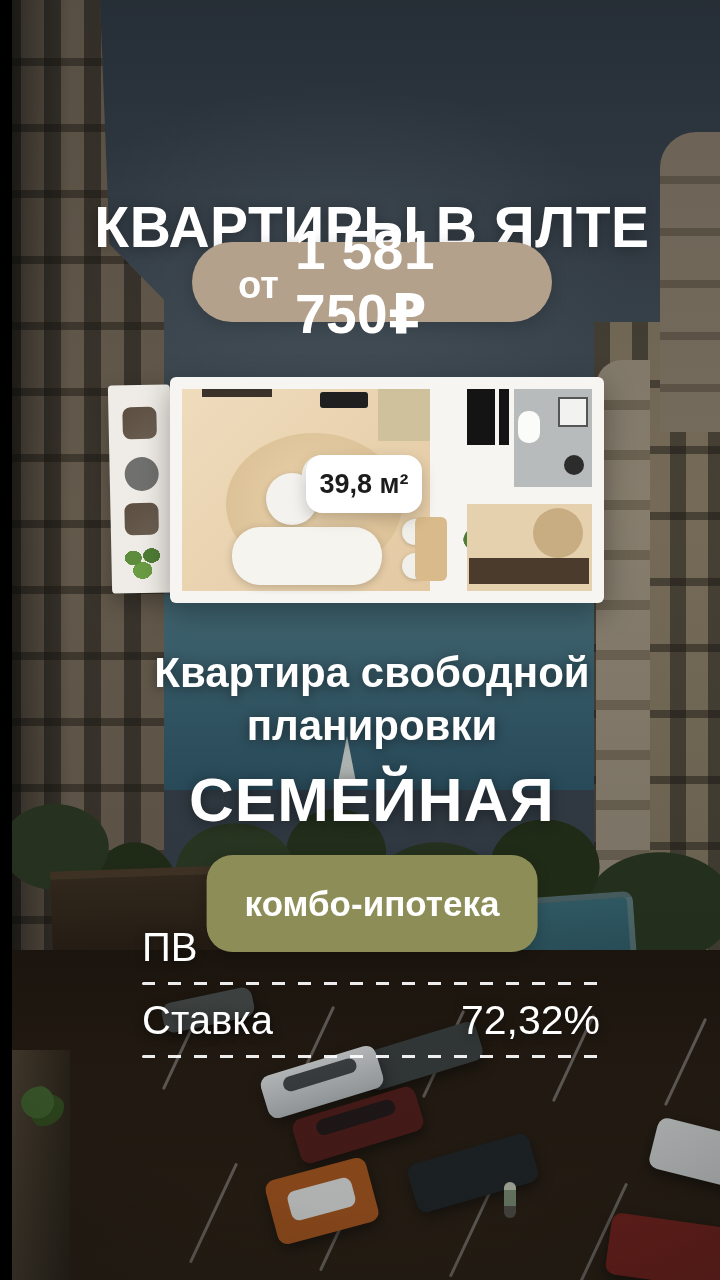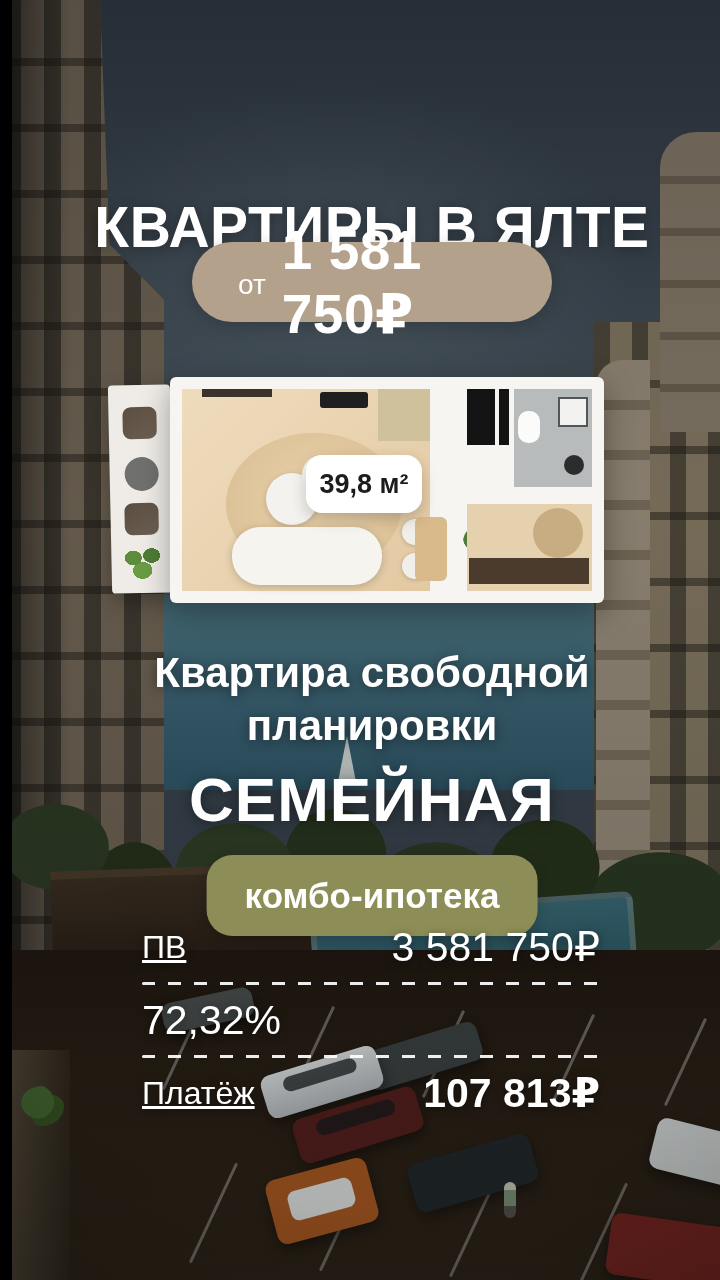--- a/index.html
+++ b/index.html
@@ -73,21 +73,21 @@
 
   
   .content{z-index:10;}
   .title{left:0;top:156px;width:720px;text-align:center;
     font-size:57px;font-weight:800;letter-spacing:.5px;
     text-shadow:0 2px 14px rgba(0,0,0,.35);}
   .price-pill{left:50%;top:242px;transform:translateX(-50%);
     height:80px;padding:0 46px;border-radius:42px;
     display:flex;align-items:center;justify-content:center;gap:16px;
     box-shadow:0 4px 18px rgba(0,0,0,.18);}
-  .price-prefix{font-size:28px;font-weight:400;transform:translateY(3px);}
+  .price-prefix{font-size:38px;font-weight:700;transform:translateY(3px);}
   .price-amount{font-size:55px;font-weight:800;letter-spacing:.5px;}
 
   
   .plan{left:98px;top:377px;width:494px;height:228px;}
   .plan-balcony{left:0;top:8px;width:62px;height:208px;background:#efece7;
     border-radius:4px;transform:rotate(-1.2deg);
     box-shadow:0 8px 22px rgba(0,0,0,.3);}
   .b-chair{left:14px;width:34px;height:32px;border-radius:8px;
     background:linear-gradient(135deg,#5b4d3f,#6d6155);}
   .b-table{left:15px;top:72px;width:34px;height:34px;border-radius:50%;background:#70706e;}
@@ -129,27 +129,27 @@
     display:flex;align-items:center;justify-content:center;
     font-size:27px;font-weight:700;box-shadow:0 6px 16px rgba(0,0,0,.2);}
 
   .subtitle{left:0;top:646px;width:720px;text-align:center;
     font-size:42px;font-weight:600;line-height:1.27;
     text-shadow:0 2px 12px rgba(0,0,0,.45);}
   .program-name{left:0;top:764px;width:720px;text-align:center;
     font-size:62px;font-weight:800;letter-spacing:1px;
     text-shadow:0 2px 14px rgba(0,0,0,.45);}
   .program-badge{left:50%;top:855px;transform:translateX(-50%);
-    height:65px;padding:8px 38px;border-radius:26px;
+    height:65px;padding:16px 38px;border-radius:26px;
     display:flex;align-items:center;font-size:35px;font-weight:600;
     box-shadow:0 4px 14px rgba(0,0,0,.2);}
 
   .mtable{left:130px;top:912px;width:458px;}
   .trow{display:flex;justify-content:space-between;align-items:center;height:70px;}
-  .trow .lbl{font-size:32px;font-weight:400;text-shadow:0 2px 10px rgba(0,0,0,.5);text-decoration:underline;}
+  .trow .lbl{font-size:40px;font-weight:400;text-shadow:0 2px 10px rgba(0,0,0,.5);}
   .trow .val{font-size:41px;font-weight:500;text-shadow:0 2px 10px rgba(0,0,0,.5);}
   .trow.bold .val{font-weight:800;}
   .dash{height:3px;border-radius:2px;opacity:.92;
     background:repeating-linear-gradient(90deg,#fff 0 13px,rgba(0,0,0,0) 13px 26px);}
 </style>
 </head>
 <body>
 
 <div class="canvas">
 
@@ -249,26 +249,22 @@
     <span>планировки</span>
   </div>
 
   <div class="abs content program-badge" style="background: rgb(141, 142, 87);">
     <span>комбо-ипотека</span>
   </div>
 
   <div class="abs content mtable">
     <div class="trow">
       <span class="lbl">ПВ</span>
-      <span class="val">3 581 750₽</span>
     </div>
     <div class="dash"></div>
     <div class="trow">
+      <span class="lbl">Ставка</span>
       <span class="val">72,32%</span>
     </div>
     <div class="dash"></div>
-    <div class="trow bold">
-      <span class="lbl">Платёж</span>
-      <span class="val">107 813₽</span>
-    </div>
   </div>
 
 </div>
 
 </body></html>

